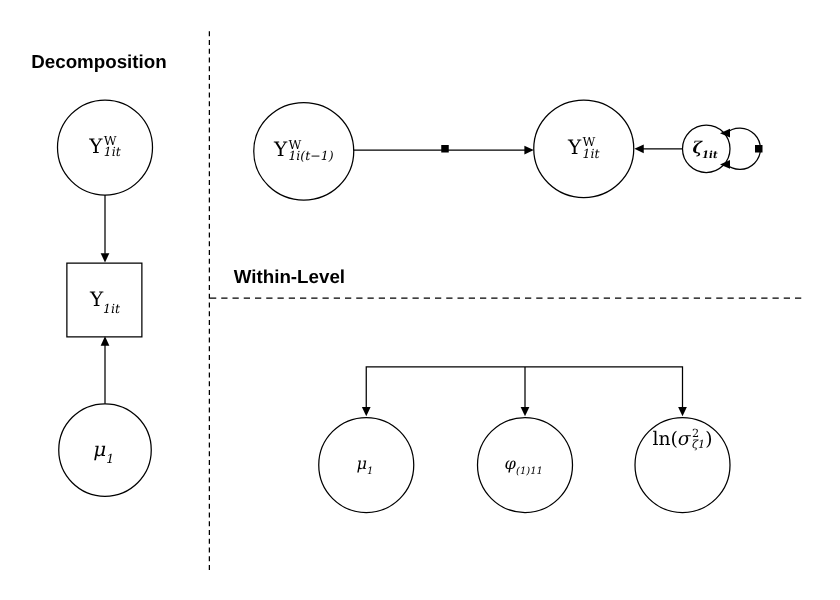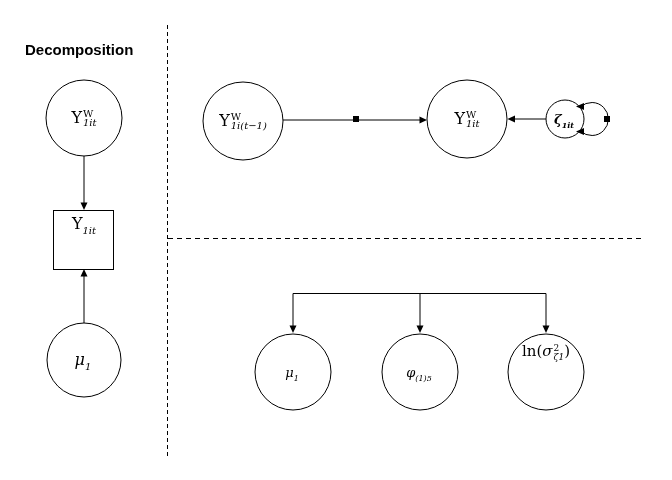--- a/index.html
+++ b/index.html
@@ -87,26 +87,27 @@
     </g>
     <g>
       <circle cx="420" cy="372" r="38" fill="none" stroke="#000" stroke-width="1"></circle>
     </g>
     <g>
       <circle cx="546" cy="372" r="38" fill="none" stroke="#000" stroke-width="1"></circle>
     </g>
   </svg>
 
   <div class="section-title" style="left:25px;top:42px;">Decomposition</div>
+  <div class="section-title" style="left:187px;top:214px;">Within-Level</div>
 
   <div class="node-label" style="left:84px;top:118px;">
     <span>Y</span><span class="stack"><span class="sup">W</span><span class="sub">1it</span></span>
   </div>
 
-  <div class="node-label" style="left:84px;top:224px;">
+  <div class="node-label" style="left:84px;top:240px;">
     <span>Y</span><span class="sub-inline">1it</span>
   </div>
 
   <div class="node-label" style="left:83px;top:360px;">
     <span class="it">μ</span><span class="sub-inline">1</span>
   </div>
 
   <div class="node-label" style="left:243px;top:121px;">
     <span>Y</span><span class="stack"><span class="sup">W</span><span class="sub">1i(t−1)</span></span>
   </div>
@@ -117,20 +118,20 @@
 
   <div class="node-label small" style="left:564px;top:119px;font-weight:bold;">
     <span class="it">ζ</span><span class="sub-inline">1it</span>
   </div>
 
   <div class="node-label small" style="left:292px;top:372px;">
     <span class="it">μ</span><span class="sub-inline">1</span>
   </div>
 
   <div class="node-label small" style="left:419px;top:372px;">
-    <span class="it">φ</span><span class="sub-inline">(1)5</span>
+    <span class="it">φ</span><span class="sub-inline">(1)11</span>
   </div>
 
   <div class="node-label" style="left:546px;top:352px;font-size:15px;">
     <span>ln(</span><span class="it">σ</span><span class="stack" style="font-size:9px;line-height:8.5px;"><span class="sup">2</span><span class="sub">ζ1</span></span><span>)</span>
   </div>
 
 </div>
 
 </body></html>

